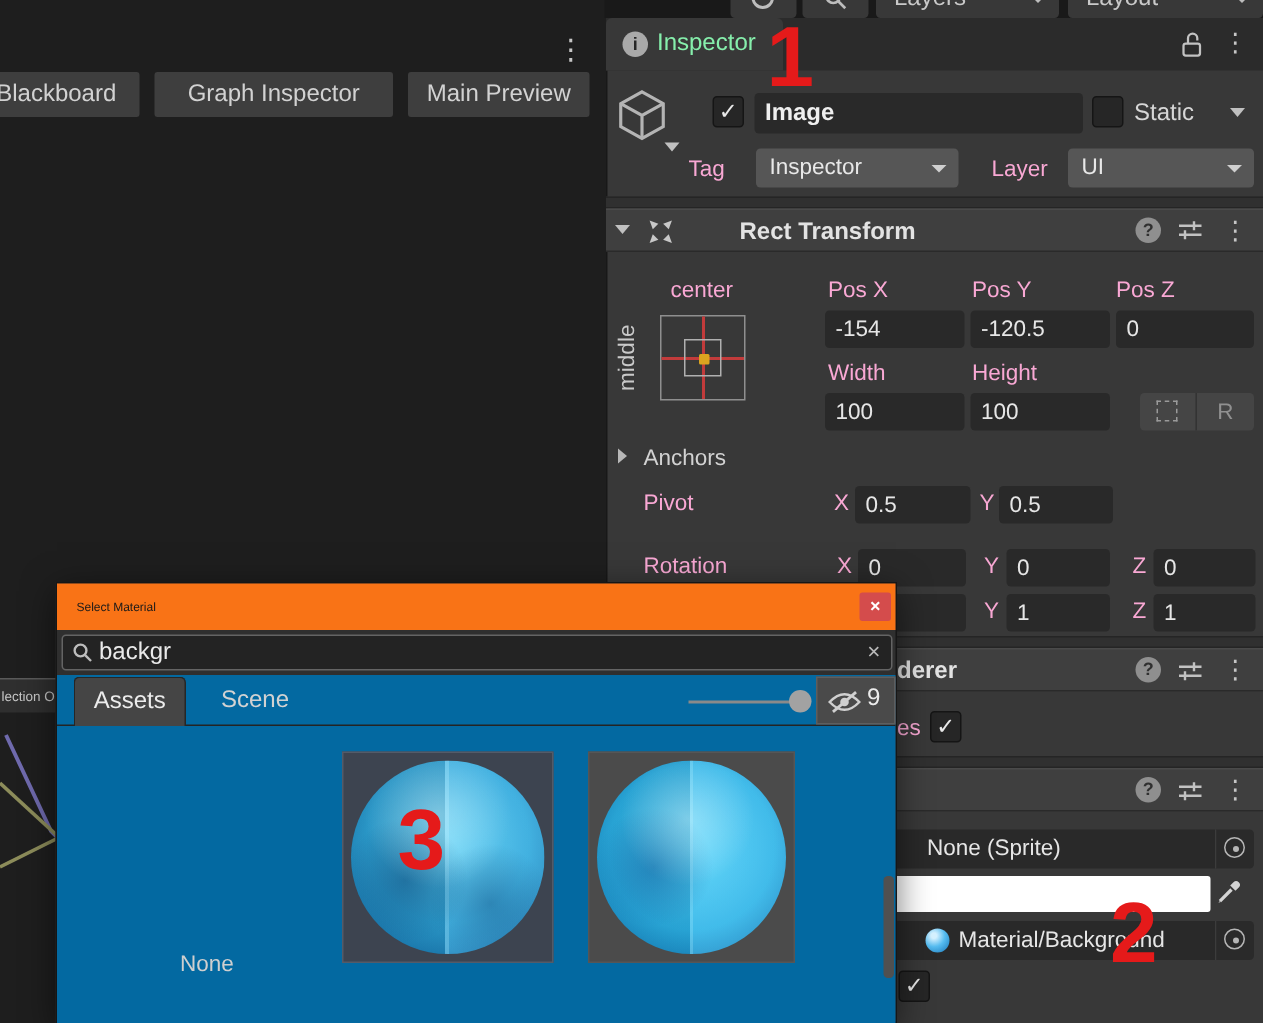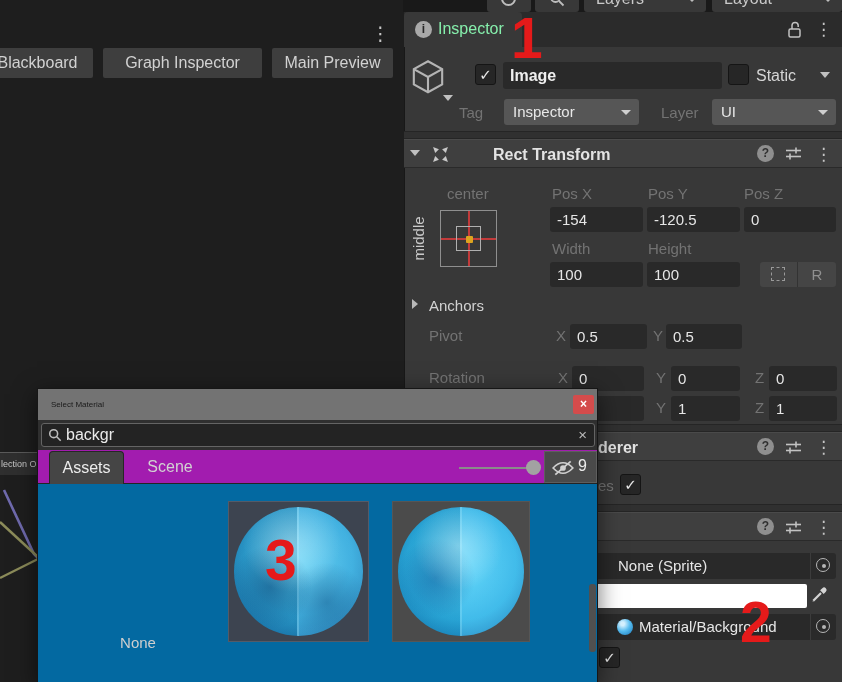--- a/index.html
+++ b/index.html
@@ -36,21 +36,21 @@
   .insp-tabbar{left:404px;top:12px;width:438px;height:35px;background:#2b2b2b;z-index:3;}
   .insp-tab{left:404px;top:12px;width:118px;height:35px;background:#383838;border-radius:4px 4px 0 0;z-index:4;}
   .info-ic{position:absolute;left:11px;top:9px;width:17px;height:17px;border-radius:50%;background:#a9a9a9;
            color:#262626;font-size:12px;font-weight:bold;text-align:center;line-height:17px;font-style:normal;}
   .insp-tab-label{position:absolute;left:34px;top:8px;color:#86efac;font-size:16px;}
   .lock-ic{left:786px;top:20px;z-index:5;}
   .kebab{color:#c6c6c6;font-size:17px;z-index:5;}
   .insp-kebab{left:815px;top:19px;}
 
   .z5{z-index:5;}
-  .sl{position:absolute;color:#737373;font-size:15px;z-index:5;white-space:nowrap;}
+  .sl{position:absolute;color:#f9a8d4;font-size:15px;z-index:5;white-space:nowrap;}
   .fld{position:absolute;height:25px;background:#292929;border-radius:3px;color:#e6e6e6;font-size:15px;
        line-height:25px;padding-left:7px;z-index:5;overflow:hidden;white-space:nowrap;}
   .cb{position:absolute;width:21px;height:21px;background:#262626;border:1px solid #151515;border-radius:3px;
       z-index:5;color:#e9e9e9;font-size:15px;font-weight:bold;text-align:center;line-height:19px;}
   .dd{position:absolute;height:26px;background:#565656;border-radius:3px;color:#e8e8e8;font-size:15px;
       line-height:26px;padding-left:9px;z-index:5;}
   .dd-arr{position:absolute;right:8px;top:11px;width:0;height:0;border-left:5px solid transparent;
           border-right:5px solid transparent;border-top:5px solid #cfcfcf;}
   .hdr{left:404px;width:438px;height:29px;background:#3f3f3f;border-top:1px solid #4a4a4a;
        border-bottom:1px solid #2a2a2a;z-index:4;}
@@ -84,29 +84,29 @@
   .picker i{position:absolute;left:5px;top:5px;width:14px;height:14px;border:1.5px solid #b6b6b6;border-radius:50%;}
   .picker b{position:absolute;left:10.5px;top:10.5px;width:4px;height:4px;background:#b6b6b6;border-radius:50%;}
   .swatch{left:560px;top:584px;width:247px;height:24px;background:#ffffff;border-radius:2px;z-index:5;}
   .dropper{left:810px;top:582px;z-index:5;}
   .mat-ic{position:absolute;left:57px;top:5px;width:16px;height:16px;border-radius:50%;
           background:radial-gradient(circle at 35% 30%, #d5f1ff 0 12%, #56bcf0 48%, #1874b6 100%);}
 
   
   .dialog{left:37px;top:388px;width:561px;height:294px;z-index:40;background:#2f2f2f;
           border:1px solid #161616;box-shadow:0 6px 22px rgba(0,0,0,.55);}
-  .dlg-title{position:absolute;left:0;top:0;width:100%;height:31px;background:#737373;}
+  .dlg-title{position:absolute;left:0;top:0;width:100%;height:31px;background:#f97316;}
   .dlg-title-text{position:absolute;left:13px;top:0;color:#1a1a1a;font-size:8px;line-height:31px;}
   .dlg-close{position:absolute;left:535px;top:6px;width:21px;height:19px;background:#d44c4c;border-radius:2px;
              color:#fff;font-size:12px;font-weight:bold;text-align:center;line-height:19px;}
   .dlg-search{position:absolute;left:3px;top:34px;width:554px;height:24px;background:#232323;
               border:1px solid #646464;border-radius:3px;}
   .dlg-search-text{position:absolute;left:24px;top:0;color:#eaeaea;font-size:16px;line-height:22px;}
   .dlg-search-clear{position:absolute;right:7px;top:0;color:#b9b9b9;font-size:15px;line-height:22px;}
-  .dlg-tabrow{position:absolute;left:0;top:61px;width:559px;height:34px;background:#a21caf;
+  .dlg-tabrow{position:absolute;left:0;top:61px;width:559px;height:34px;background:#0369a1;
               border-bottom:1px solid #242424;padding-left:41px;}
   .dlg-tab-assets{position:absolute;left:11px;top:1px;width:75px;height:33px;background:#454545;
                   border:1px solid #262626;border-bottom:none;border-radius:4px 4px 0 0;color:#ececec;
                   font-size:16px;text-align:center;line-height:31px;}
   .dlg-tab-scene{position:absolute;left:92px;top:1px;width:80px;height:33px;color:#d2d2d2;font-size:16px;
                  text-align:center;line-height:31px;}
   .dlg-slider-track{position:absolute;left:421px;top:17px;width:76px;height:2px;background:#8a8a8a;}
   .dlg-slider-knob{position:absolute;left:488px;top:10px;width:15px;height:15px;border-radius:50%;background:#a2a2a2;}
   .dlg-eyebox{position:absolute;left:506px;top:1px;width:53px;height:32px;background:#4a4a4a;
               border:1px solid #5e5e5e;}

